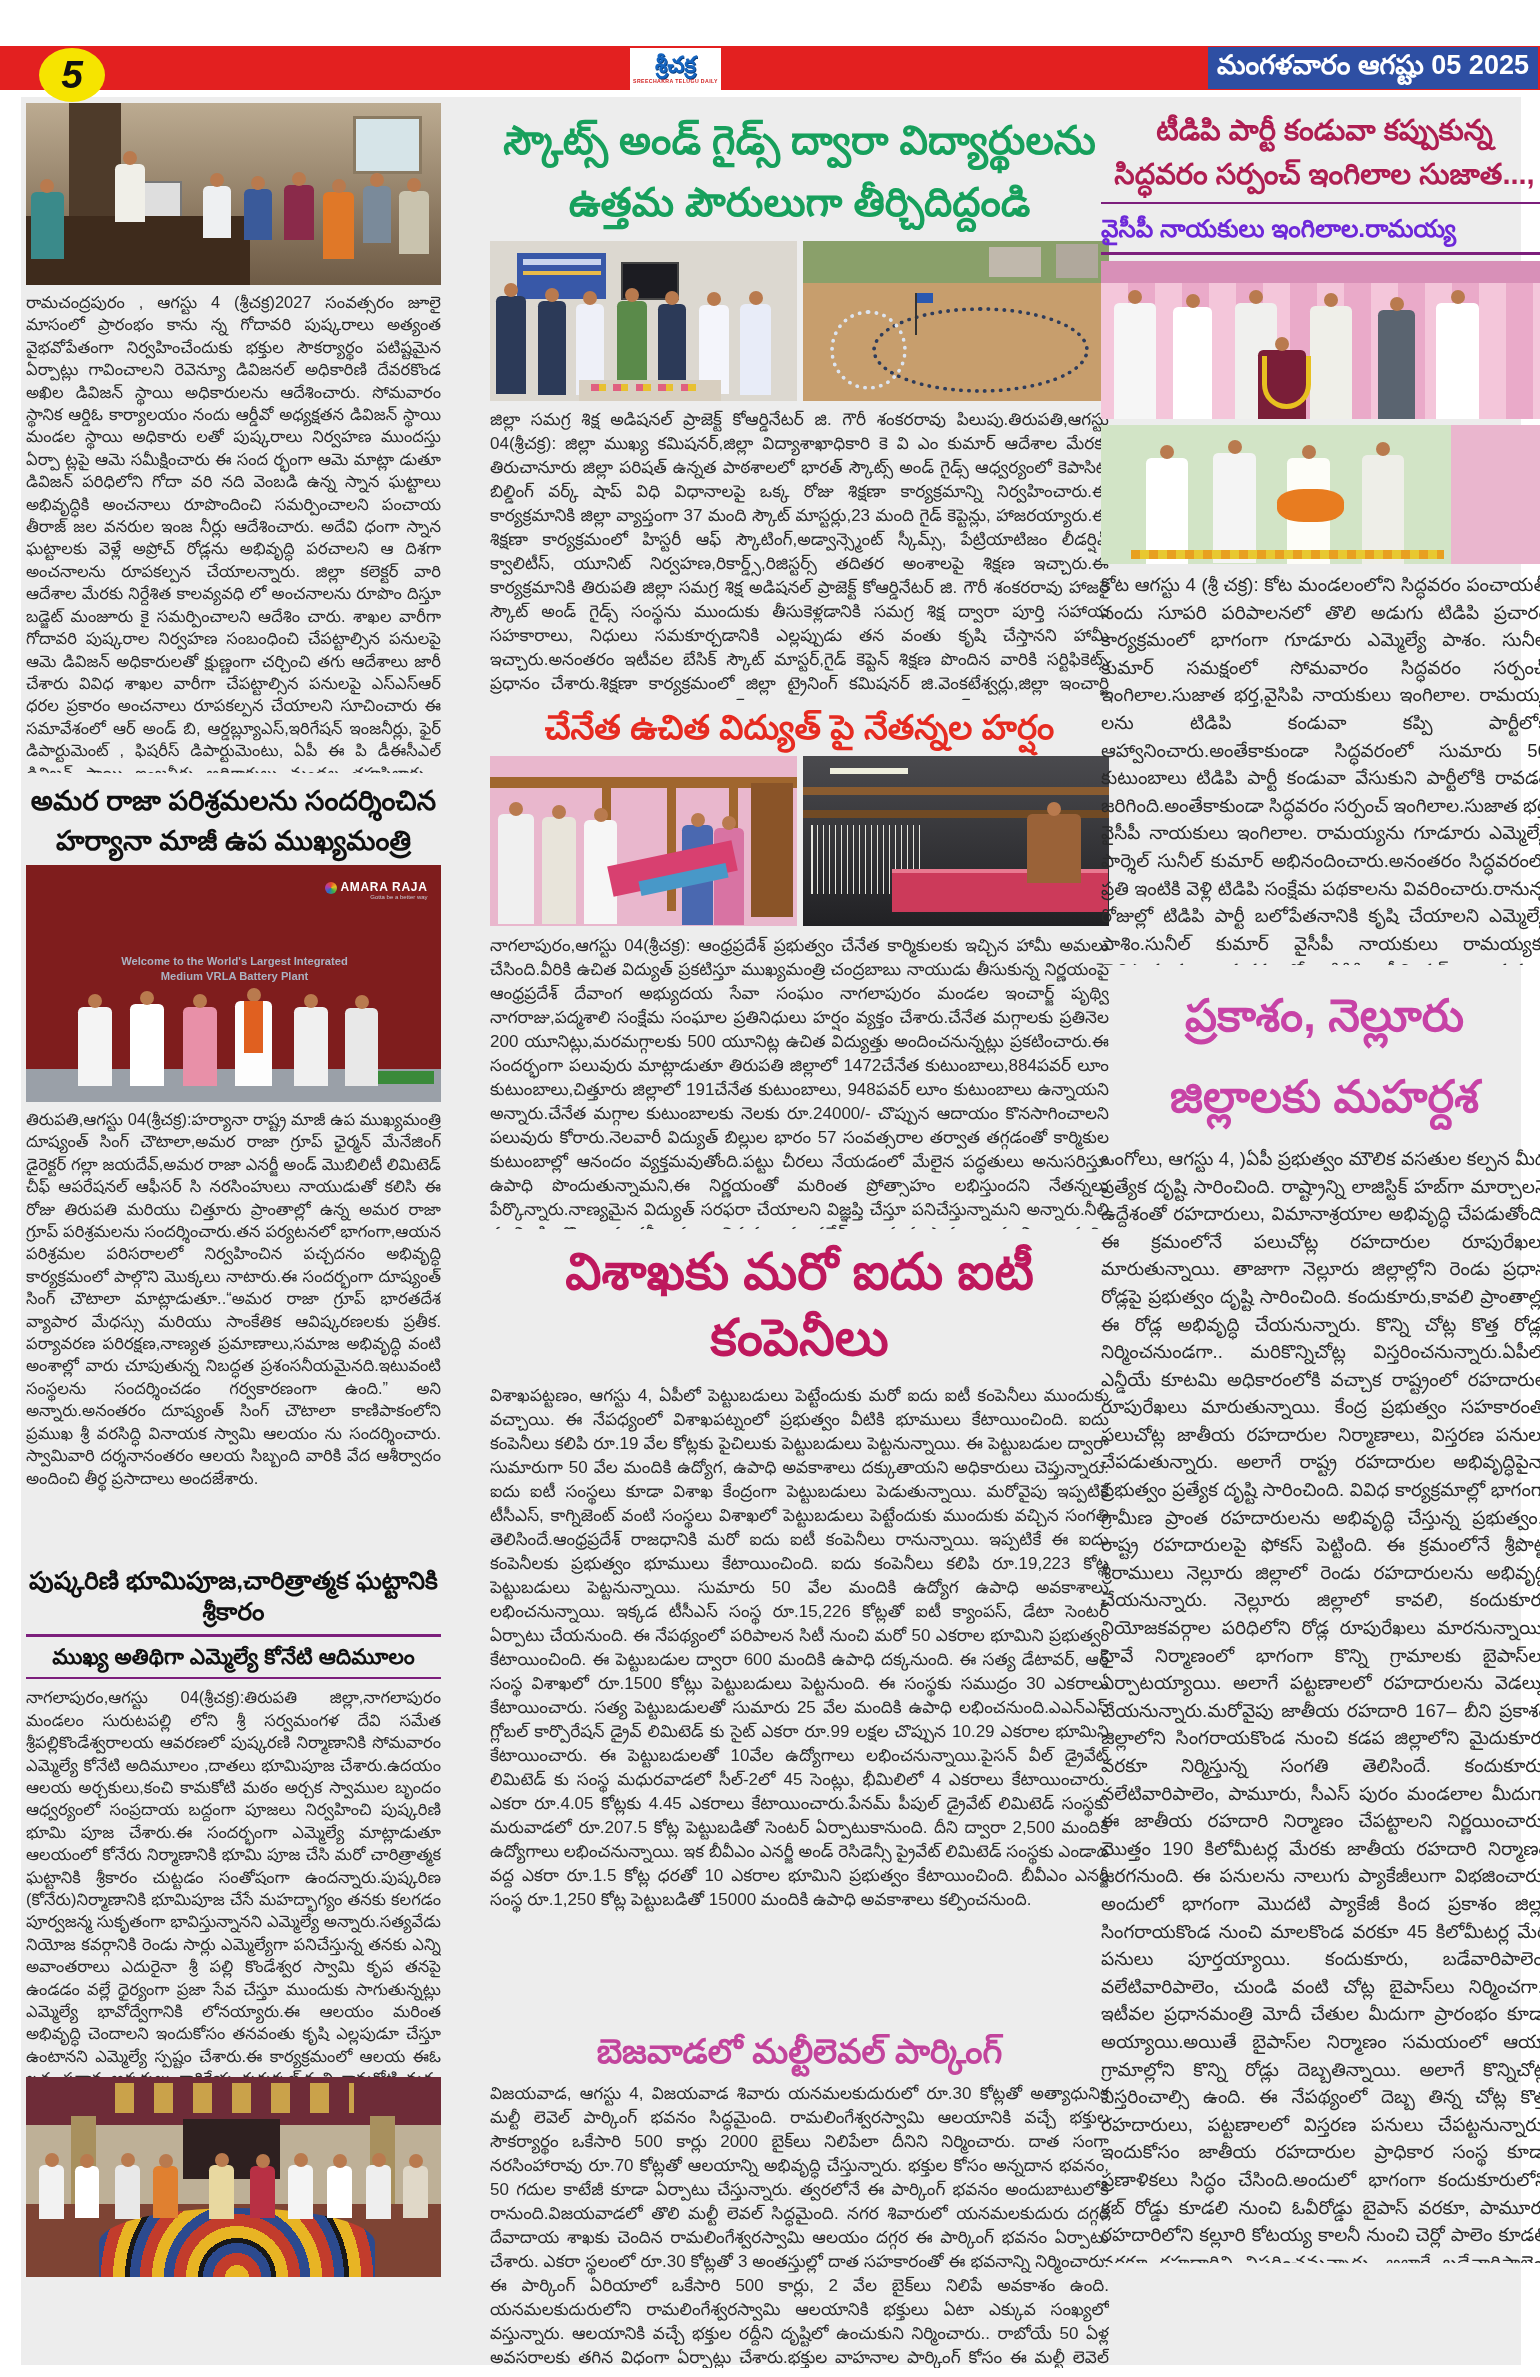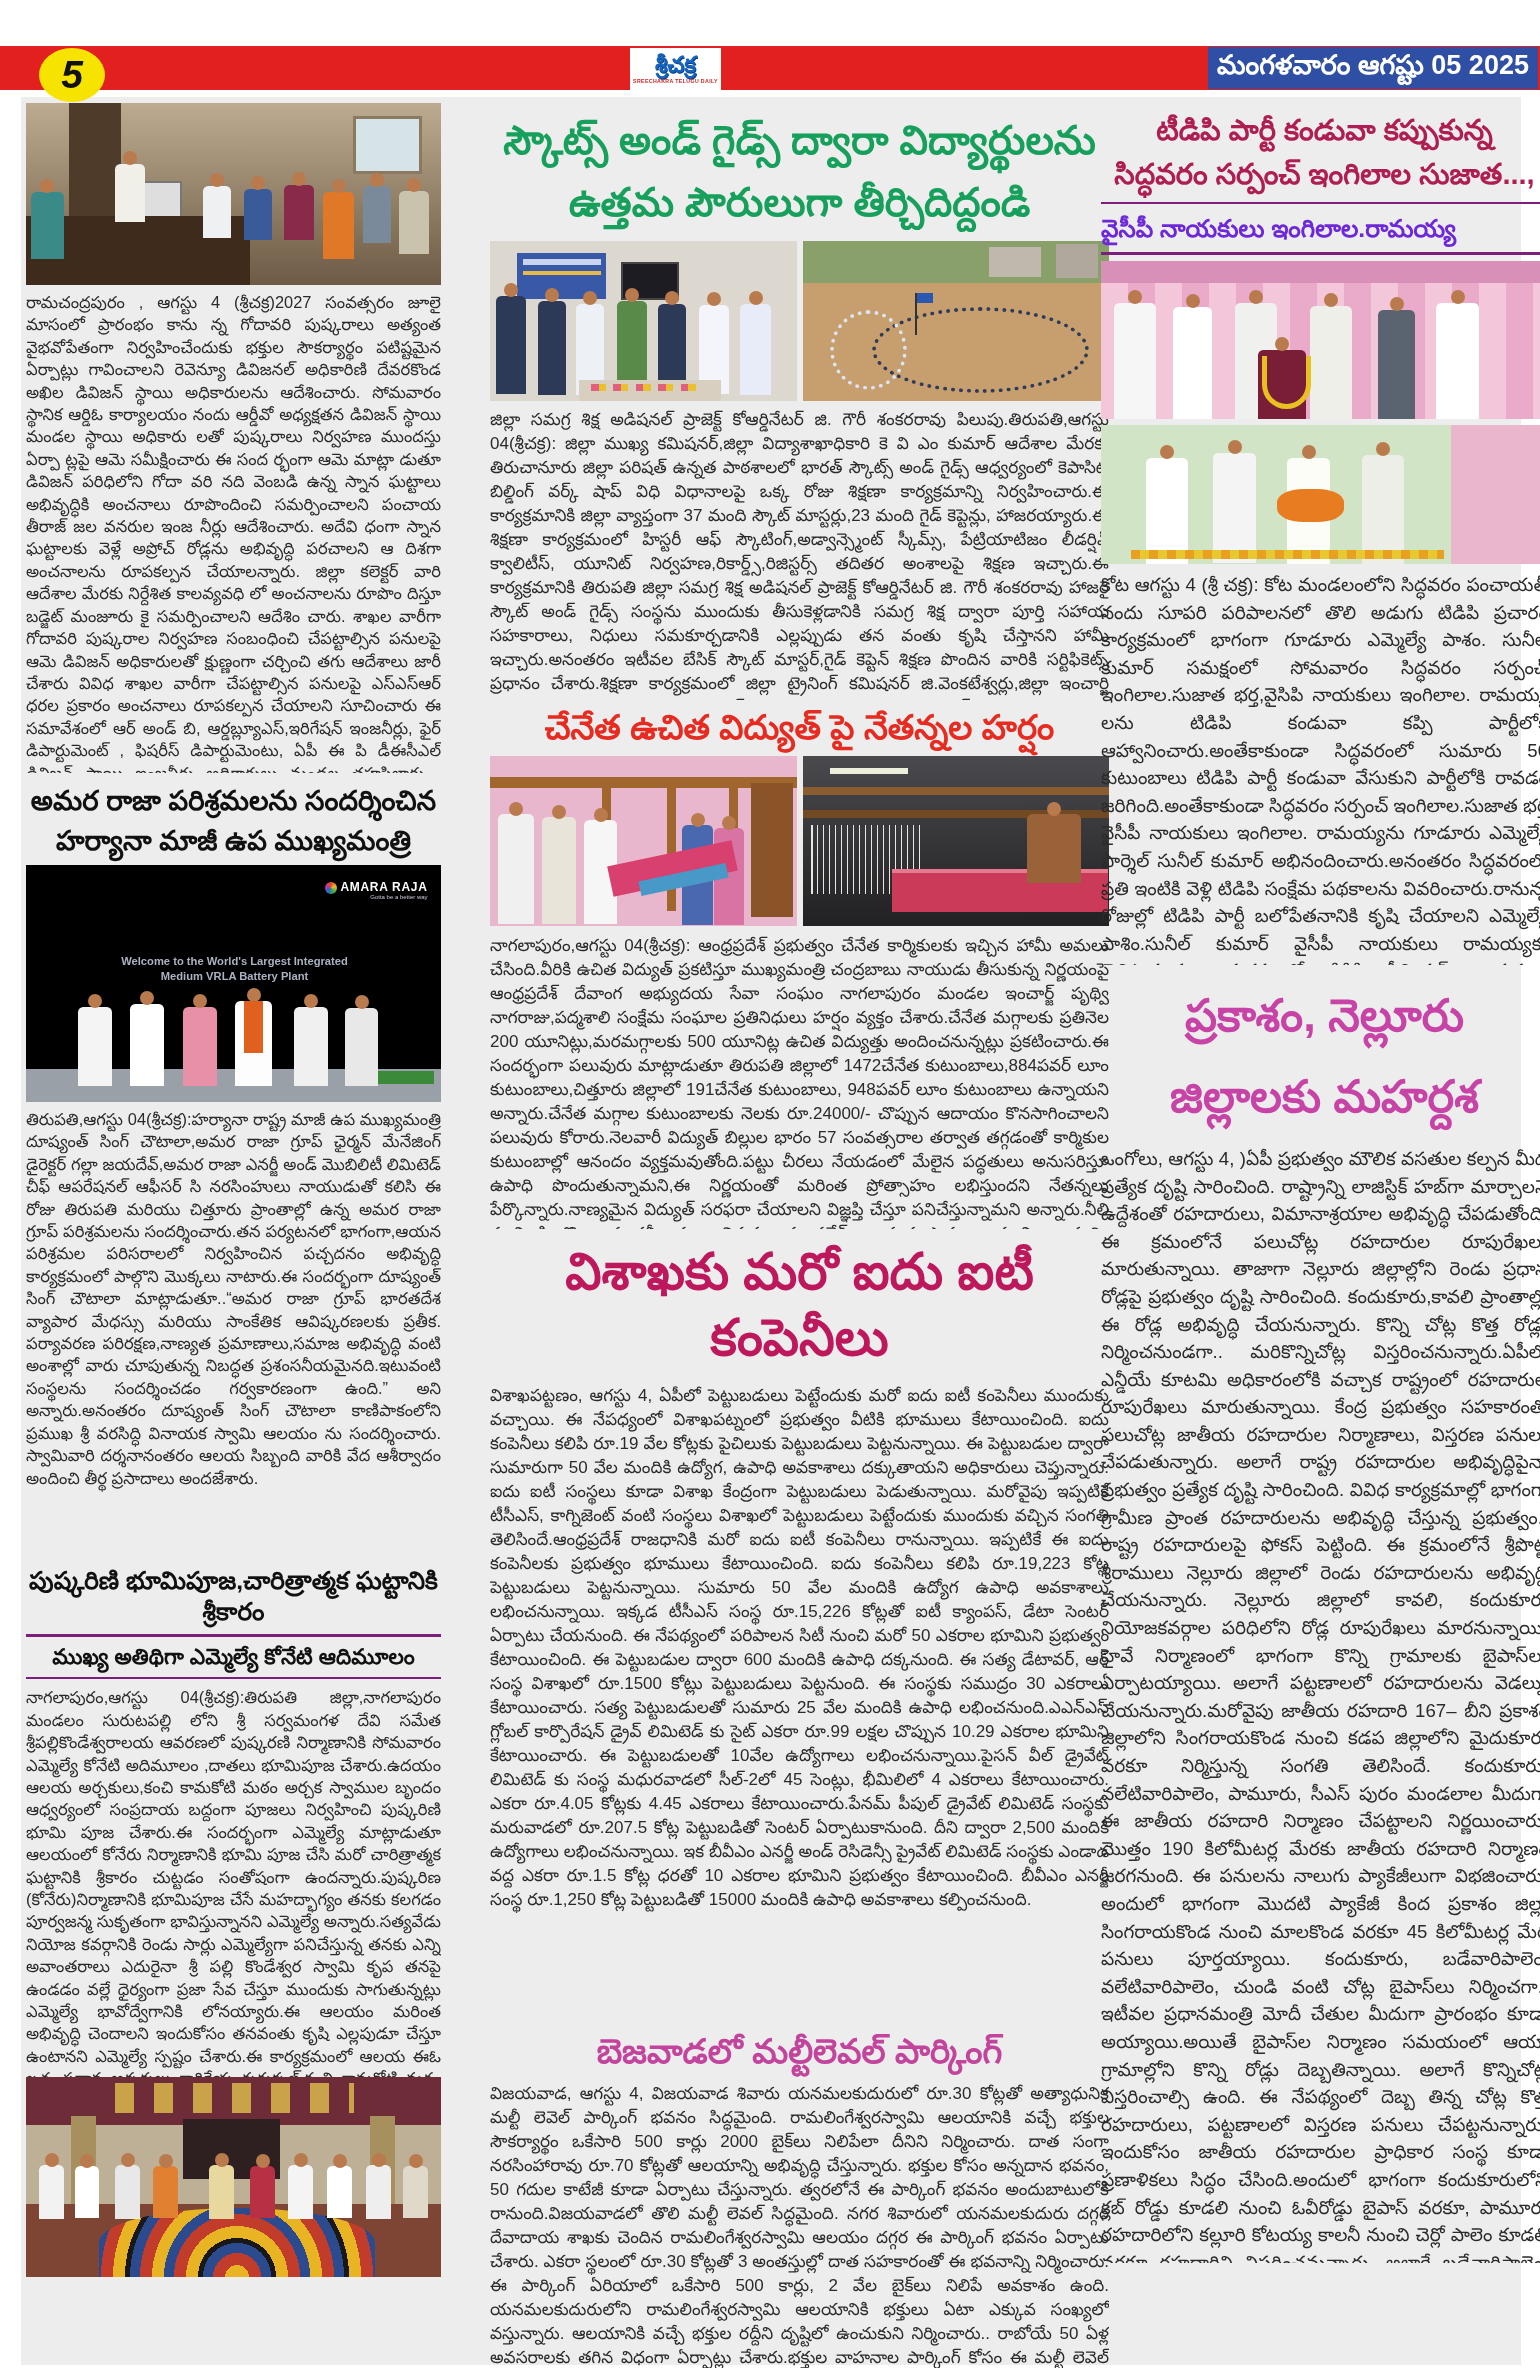--- a/index.html
+++ b/index.html
@@ -81,21 +81,21 @@
     <div class="p" style="left:297px;top:89px;width:31px;height:67px;background:#e07828;"></div>
     <div class="p" style="left:337px;top:83px;width:28px;height:57px;background:#7a8a9a;"></div>
     <div class="p" style="left:373px;top:88px;width:30px;height:63px;background:#c9c3ae;"></div>
   </div>
 
   <div class="body-text" style="height:482px;padding-top:6px;">రామచంద్రపురం , ఆగస్టు 4 (శ్రీచక్ర)2027 సంవత్సరం జూలై మాసంలో ప్రారంభం కాను న్న గోదావరి పుష్కరాలు అత్యంత వైభవోపేతంగా నిర్వహించేందుకు భక్తుల సౌకర్యార్థం  పటిష్టమైన ఏర్పాట్లు గావించాలని రెవెన్యూ డివిజనల్ అధికారిణి దేవరకొండ అఖిల డివిజన్ స్థాయి అధికారులను ఆదేశించారు. సోమవారం స్థానిక ఆర్డిఓ కార్యాలయం నందు ఆర్డీవో అధ్యక్షతన డివిజన్ స్థాయి మండల స్థాయి అధికారు లతో పుష్కరాలు నిర్వహణ ముందస్తు ఏర్పా ట్లపై ఆమె సమీక్షించారు ఈ సంద ర్భంగా ఆమె మాట్లా డుతూ డివిజన్ పరిధిలోని గోదా వరి నది వెంబడి ఉన్న స్నాన ఘట్టాలు అభివృద్ధికి అంచనాలు రూపొందించి సమర్పించాలని పంచాయ తీరాజ్ జల వనరుల ఇంజ నీర్లు ఆదేశించారు. అదేవి ధంగా స్నాన ఘట్టాలకు వెళ్లే అప్రోచ్ రోడ్లను అభివృద్ధి పరచాలని ఆ దిశగా అంచనాలను రూపకల్పన చేయాలన్నారు. జిల్లా కలెక్టర్ వారి ఆదేశాల మేరకు నిర్దేశిత కాలవ్యవధి లో అంచనాలను రూపొం దిస్తూ బడ్జెట్ మంజూరు కై సమర్పించాలని ఆదేశిం చారు. శాఖల వారీగా గోదావరి పుష్కరాల నిర్వహణ సంబంధించి చేపట్టాల్సిన పనులపై ఆమె డివిజన్ అధికారులతో క్షుణ్ణంగా చర్చించి తగు ఆదేశాలు జారీ చేశారు వివిధ శాఖల వారీగా చేపట్టాల్సిన పనులపై ఎస్ఎస్ఆర్ ధరల ప్రకారం అంచనాలు రూపకల్పన చేయాలని సూచించారు  ఈ సమావేశంలో ఆర్ అండ్ బి, ఆర్డబ్ల్యూఎస్,ఇరిగేషన్ ఇంజనీర్లు, ఫైర్ డిపార్టుమెంట్ , ఫిషరీస్ డిపార్టుమెంటు, ఏపీ ఈ పి డీఈసీఎల్ డివిజన్ స్థాయి ఇంజనీర్లు అధికారులు మండల తహసిల్దార్లు , ఎంపిడిఒ లు తదితరులు పాల్గొన్నారు.</div>
 
   <div class="hl hl-b">అమర రాజా పరిశ్రమలను సందర్శించిన
 హర్యానా మాజీ ఉప ముఖ్యమంత్రి</div>
 
-  <div class="photo" style="width:415px;height:237px;background:#000000;">
+  <div class="photo" style="width:415px;height:237px;background:#7f1d1d;">
     <div style="right:13.4px;top:15px;width:149px;text-align:right;">
       <span style="position:static;display:inline-block;width:12px;height:12px;border-radius:50%;background:conic-gradient(#e8482c,#e8c020,#3ab04a,#2a6ac8,#b03ab0,#e8482c);vertical-align:middle;"></span>
       <span class="wall-brand" style="position:static;">AMARA RAJA</span>
       <div class="wall-tag" style="position:static;">Gotta be a better way</div>
     </div>
     <div class="wall-text" style="left:89px;top:89px;width:239px;">Welcome to the World's Largest Integrated Medium VRLA Battery Plant</div>
     <div style="left:0;bottom:0;width:415px;height:33px;background:#9aa0a8;"></div>
     <div style="right:7.5px;bottom:18px;width:67px;height:13.4px;background:#3a8a3a;"></div>
     <div class="p" style="left:52px;top:142px;width:34px;height:79px;background:#f4f4f4;"></div>
     <div class="p" style="left:104px;top:139px;width:34px;height:82px;background:#ffffff;"></div>

